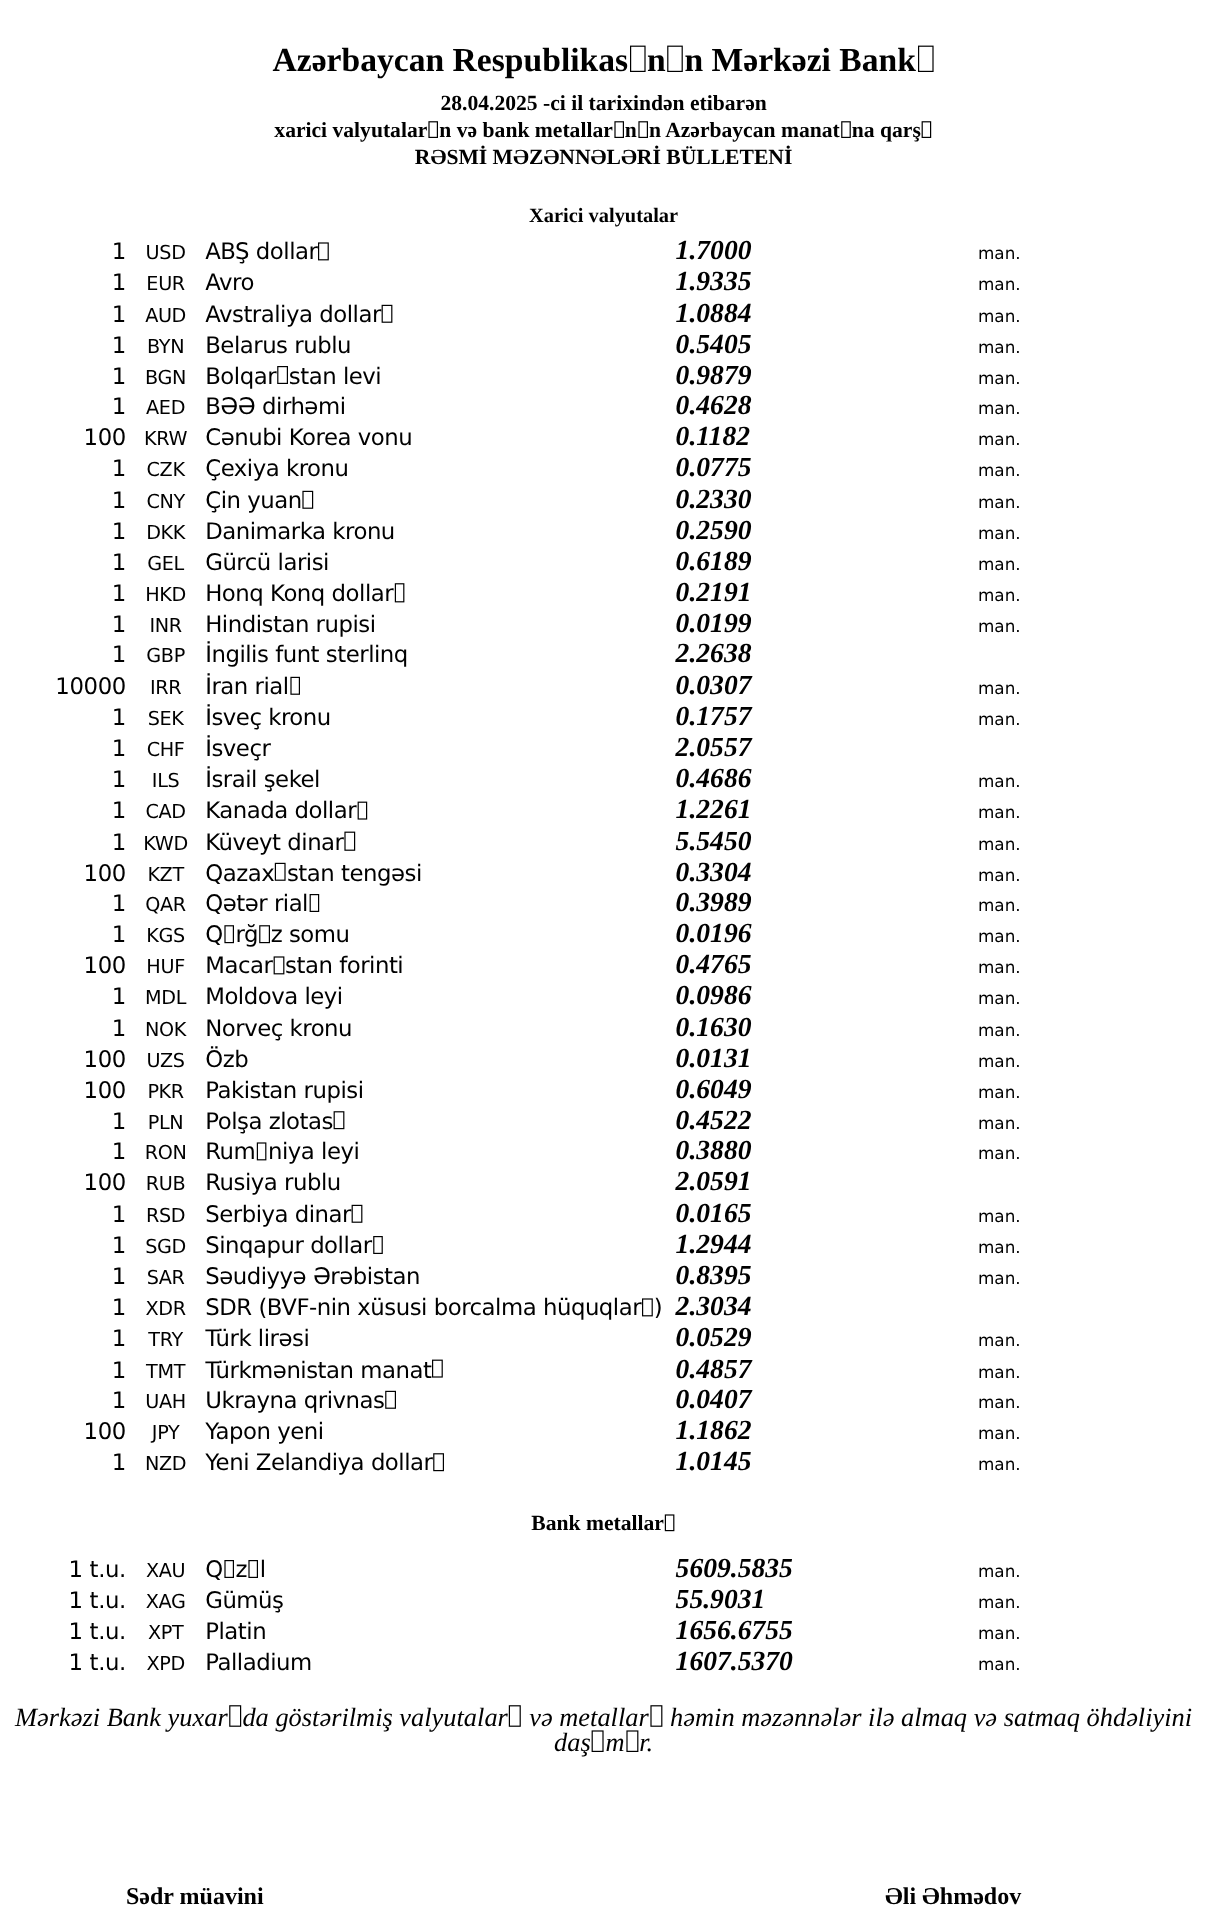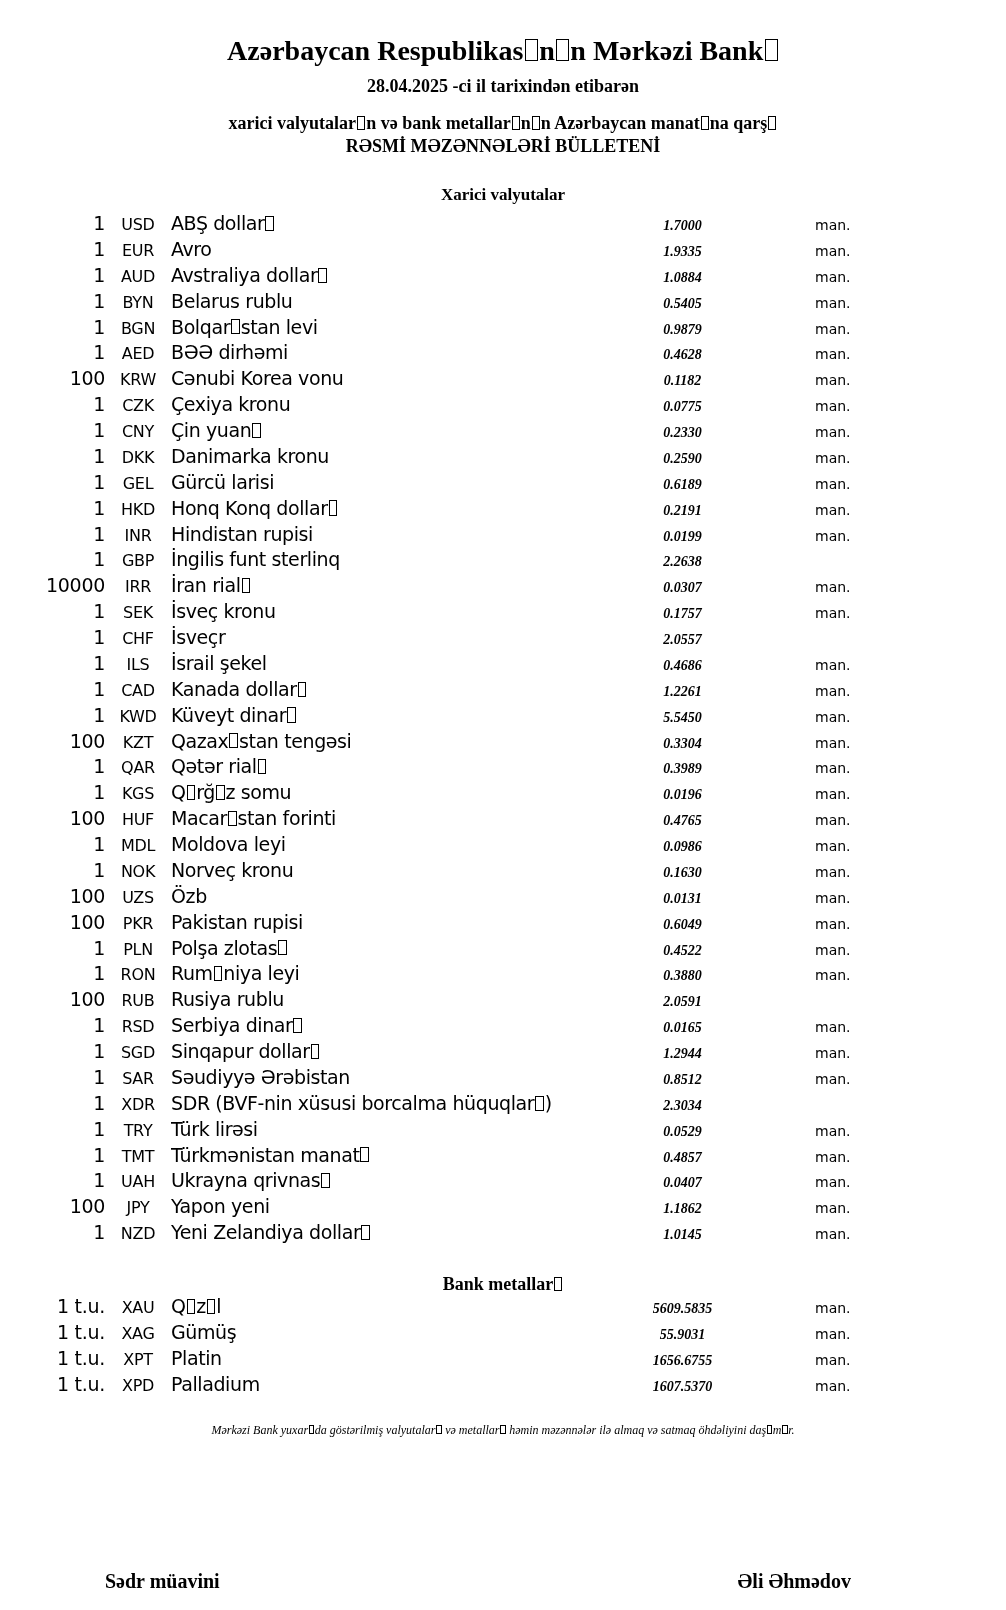--- a/index.html
+++ b/index.html
@@ -5,56 +5,56 @@
   html,body{margin:0;padding:0;}
   body{
     width:1006px;height:1610px;background:#ffffff;color:#000000;
     font-family:"DejaVu Sans",sans-serif;overflow:hidden;position:relative;
   }
   .doc{width:1006px;}
   
   .hdr{text-align:center;font-family:"Liberation Serif","DejaVu Serif",serif;font-weight:bold;}
   .bank-title{font-size:28px;line-height:34px;margin-top:34px;}
   .date-line{font-size:18px;line-height:21px;margin-top:8px;}
-  .subject-line{font-size:18px;line-height:21px;margin-top:16px;}
+  .subject-line{font-size:18px;line-height:21px;margin-top:1px;}
   .bulletin-title{font-size:18px;line-height:21px;margin-top:2px;}
   .section-title{
     text-align:center;font-family:"Liberation Serif","DejaVu Serif",serif;
     font-weight:bold;font-size:17px;line-height:20px;margin-top:28px;
   }
   .metals-title{font-size:18px;}
   
   .rates{margin-top:6px;}
-  .metal-rates{margin-top:0;}
+  .metal-rates{margin-top:15px;}
   .row{
     display:grid;
     grid-template-columns:105px 66px 392px 239px 70px;
     align-items:baseline;
     height:25.88px;line-height:25.88px;white-space:nowrap;
   }
   .qty{text-align:right;font-size:19px;letter-spacing:-0.3px;}
   .code{text-align:center;font-size:16px;letter-spacing:-0.3px;}
   .name{text-align:left;font-size:19px;letter-spacing:-0.4px;overflow:hidden;}
   .rate{
-    text-align:center;
+    text-align:left;
     font-family:"Liberation Serif","DejaVu Serif",serif;
-    font-weight:bold;font-style:italic;font-size:14px;
+    font-weight:bold;font-style:italic;font-size:23px;
   }
   .unit{text-align:left;padding-left:13px;font-size:14px;}
   
   .tofu{
     display:inline-block;width:0.46em;height:0.8em;
     border:1.5px solid currentColor;box-sizing:border-box;
     vertical-align:-0.05em;margin:0 0.05em;
   }
   
   .disclaimer{
     margin-top:22px;text-align:center;
     font-family:"Liberation Serif","DejaVu Serif",serif;
-    font-style:italic;font-size:12px;line-height:21px;
+    font-style:italic;font-size:22px;line-height:21px;
   }
   .signatures{
     position:absolute;left:0;top:1570px;width:982px;
     display:flex;justify-content:space-between;
     padding:0 131px 0 105px;box-sizing:border-box;
     font-family:"Liberation Serif","DejaVu Serif",serif;
     font-weight:bold;font-size:20px;
   }
 </style>
 </head>
@@ -330,21 +330,21 @@
     <span class="code">SGD</span>
     <span class="name">Sinqapur dollar<span class="tofu"></span></span>
     <span class="rate">1.2944</span>
     <span class="unit">man.</span>
   </div>
 
   <div class="row">
     <span class="qty">1</span>
     <span class="code">SAR</span>
     <span class="name">Səudiyyə Ərəbistan</span>
-    <span class="rate">0.8512</span>
+    <span class="rate">0.8395</span>
     <span class="unit">man.</span>
   </div>
 
   <div class="row">
     <span class="qty">1</span>
     <span class="code">XDR</span>
     <span class="name">SDR (BVF-nin xüsusi borcalma hüquqlar<span class="tofu"></span>)</span>
     <span class="rate">2.3034</span>
     <span class="unit"></span>
   </div>

